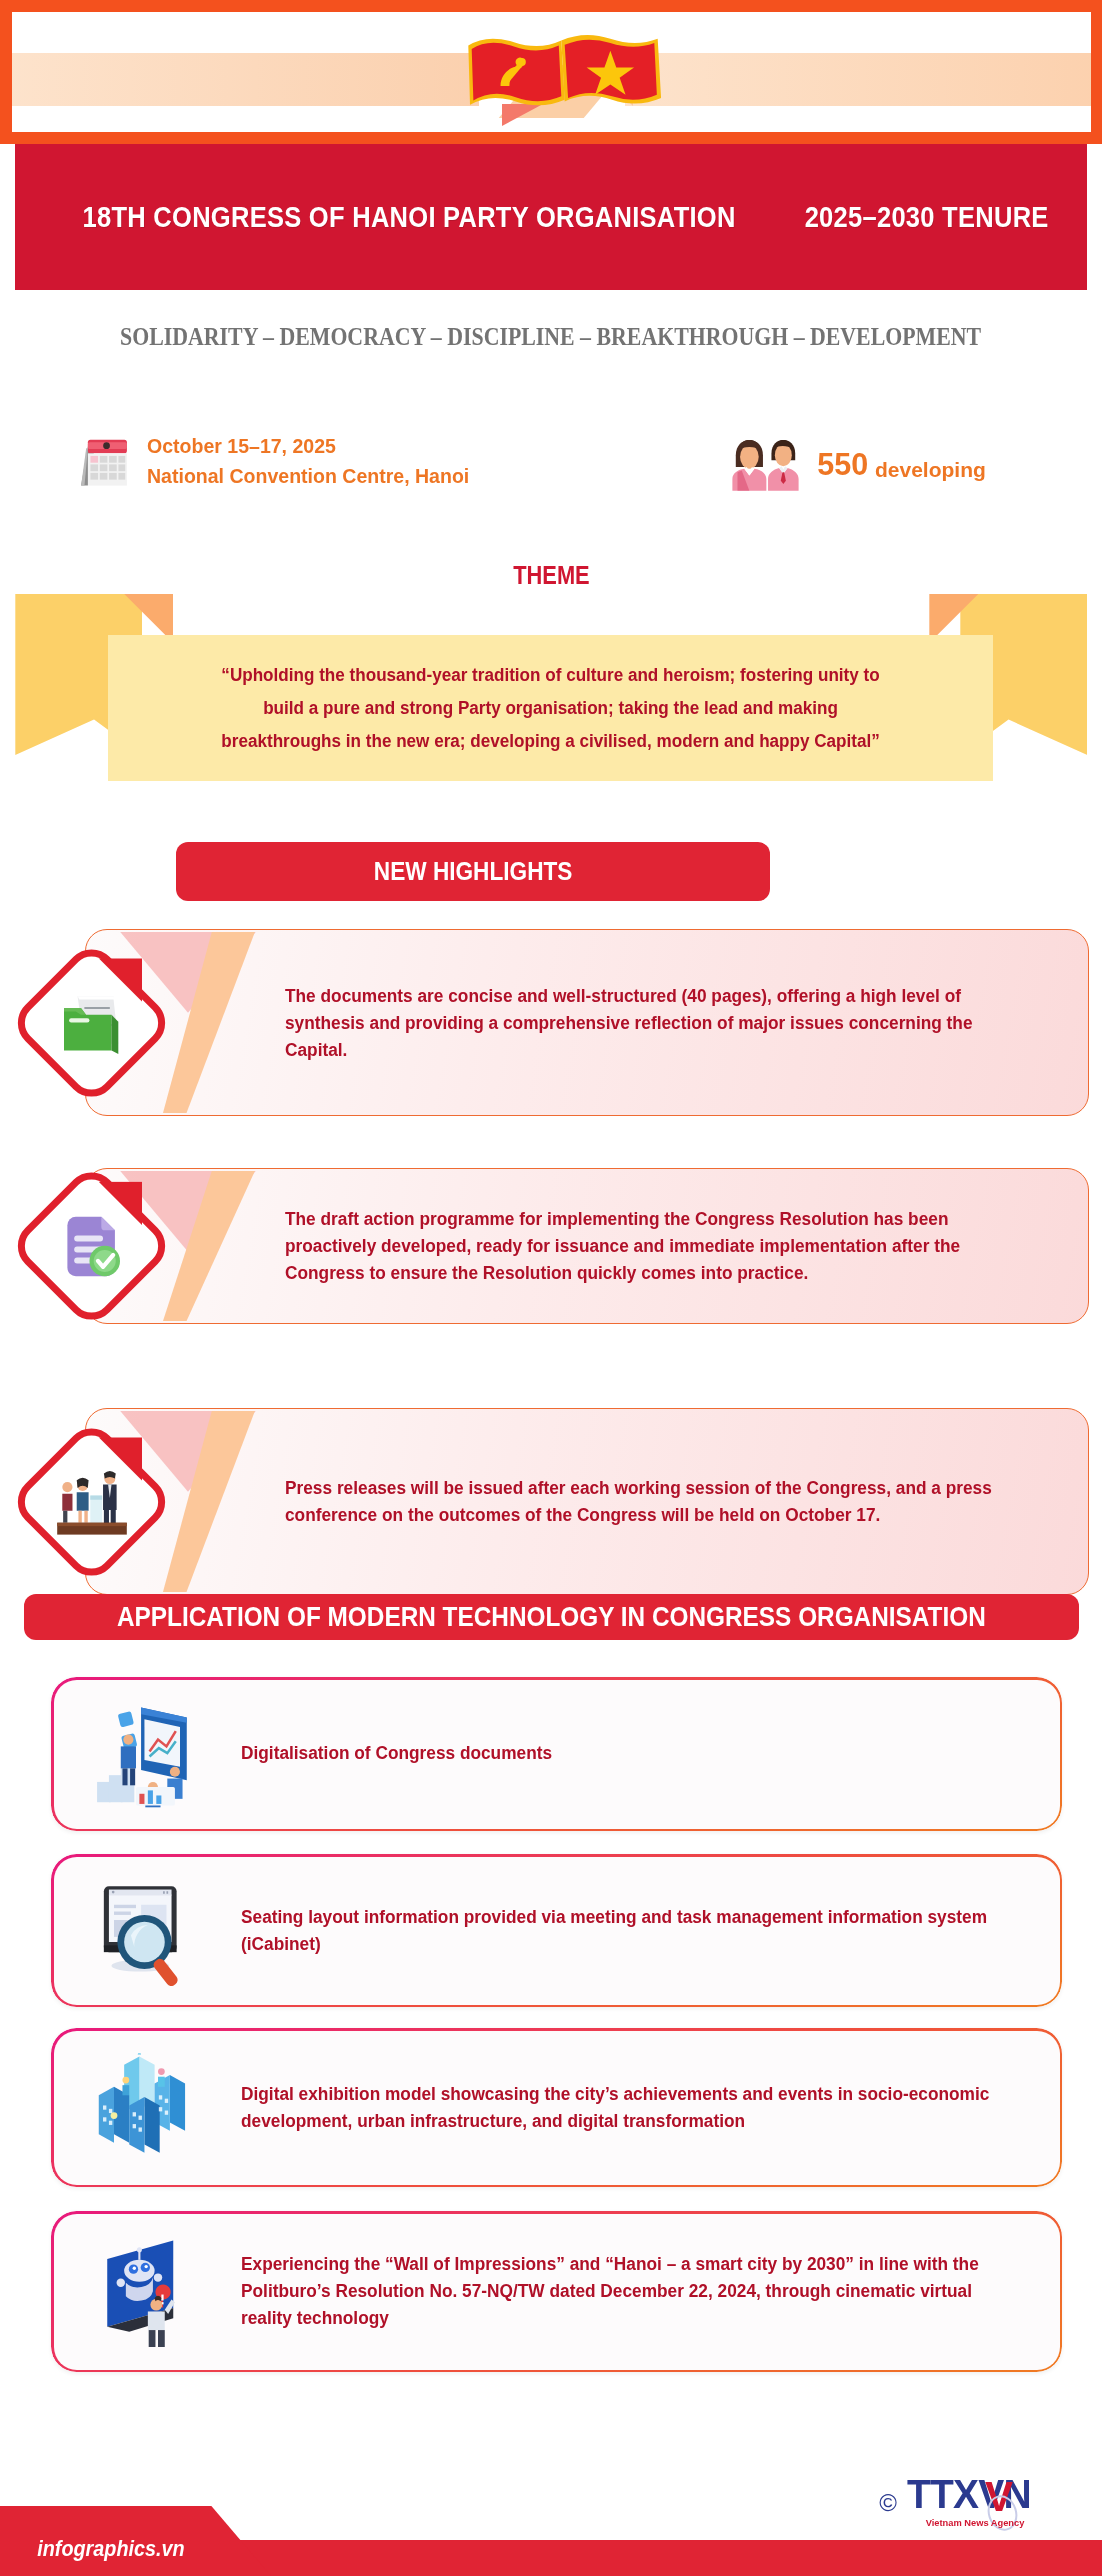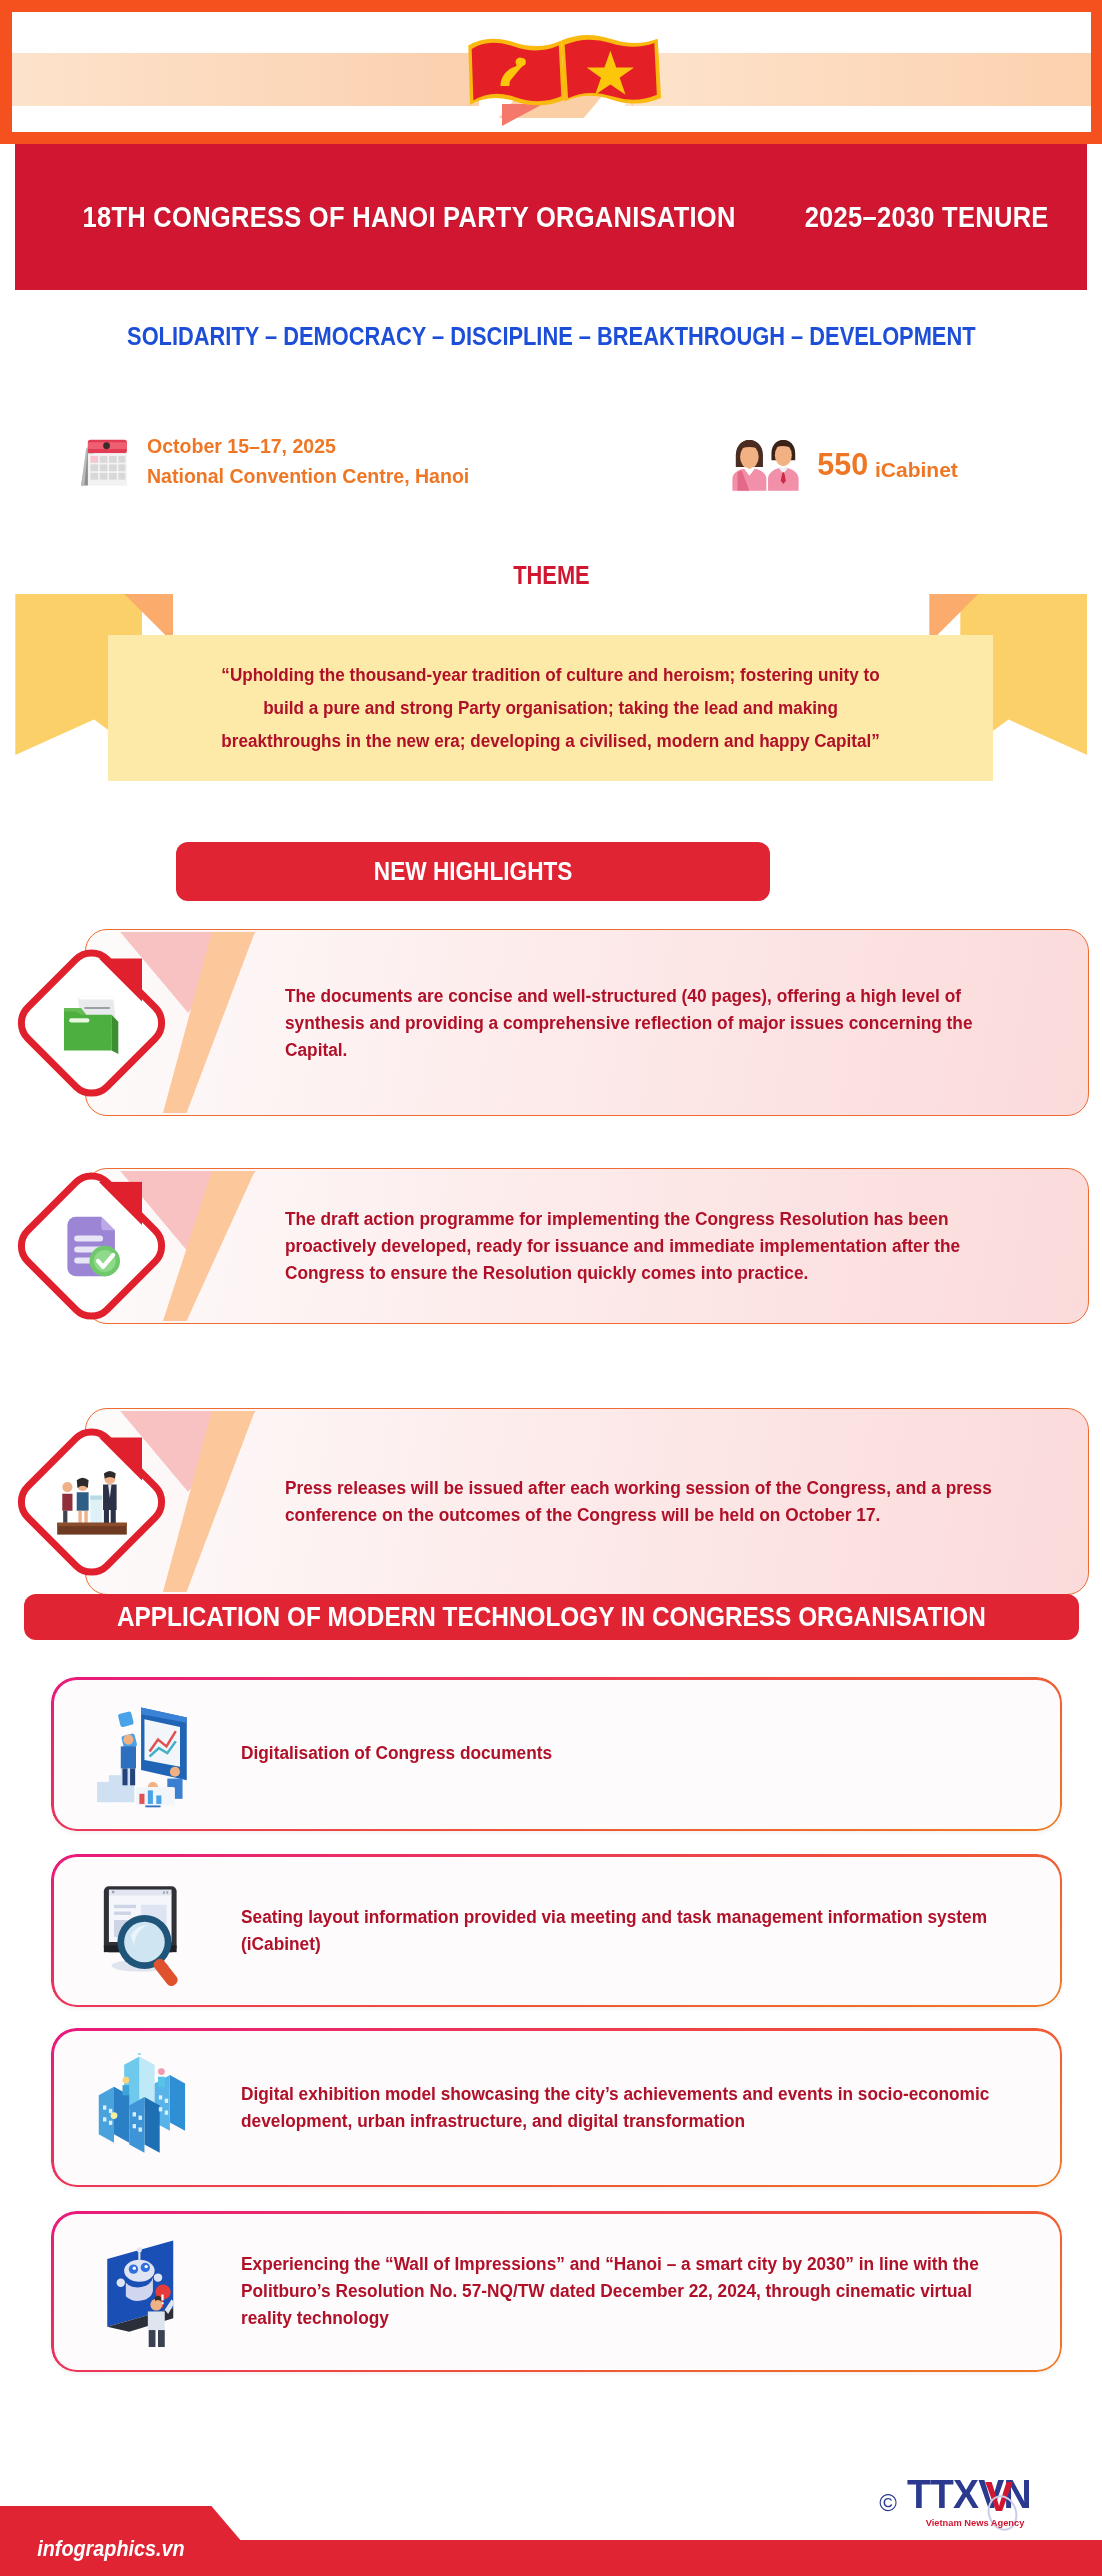--- a/index.html
+++ b/index.html
@@ -96,23 +96,24 @@
     transform: scaleX(.88);
     text-shadow: 0.8px 0.8px 0 rgba(0,0,0,.12);
   }
 
   
   .motto {
     position: absolute;
     left: 0; top: 322px;
     width: 1102px;
     text-align: center;
-    color: #1d4ed8;
+    color: #737373;
     font-size: 25.4px;
     font-weight: 700;
+    font-family: Liberation Serif, serif;
   }
   .motto span { display: inline-block; transform: scaleX(.86); }
 
   
   .inforow {
     position: absolute;
     left: 0; top: 424px;
     width: 1102px; height: 102px;
   }
   .infoblock { position: absolute; display: flex; align-items: center; gap: 15.3px; }
@@ -385,21 +386,21 @@
           <path d="M6 18 C6 7 13 2 20 2 C27 2 34 7 34 18 L34 26 L6 26 Z" fill="#3b2318"></path>
           <ellipse cx="20" cy="20" rx="10" ry="13" fill="#f2b183"></ellipse>
           <path d="M9 12 C11 4 16 2 20 2 C25 2 30 5 31 13 C26 8 14 8 9 12 Z" fill="#3b2318"></path>
           <path d="M2 62 L2 48 C2 41 8 37 15 35 L20 42 L25 35 C32 37 38 41 38 48 L38 62 Z" fill="#f190a8"></path>
           <path d="M15 35 L20 42 L25 35 L22 33 L20 37 L18 33 Z" fill="#eceff3"></path>
           <path d="M19 40 L21 40 L23 50 L20 54 L17 50 Z" fill="#cc2b45"></path>
         </g>
       </svg>
       <div class="deleg">
         <span class="num">550</span>
-        <span class="unit">iCabinet</span>
+        <span class="unit">developing</span>
       </div>
     </div>
   </div>
 
   <div class="theme-label">
     <span>THEME</span>
   </div>
 
   <div class="banner">
     <div class="banner-wing-l"></div>

